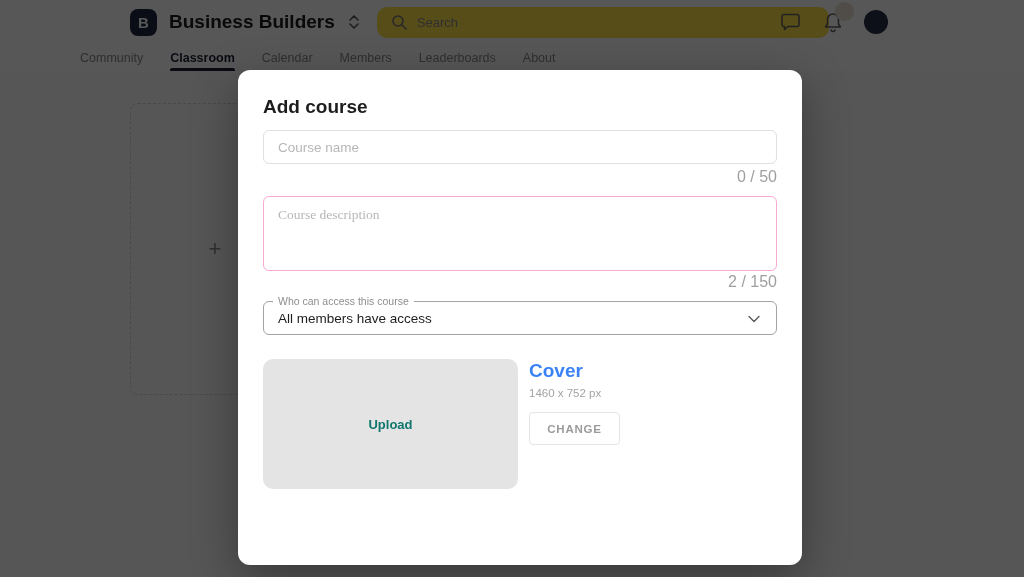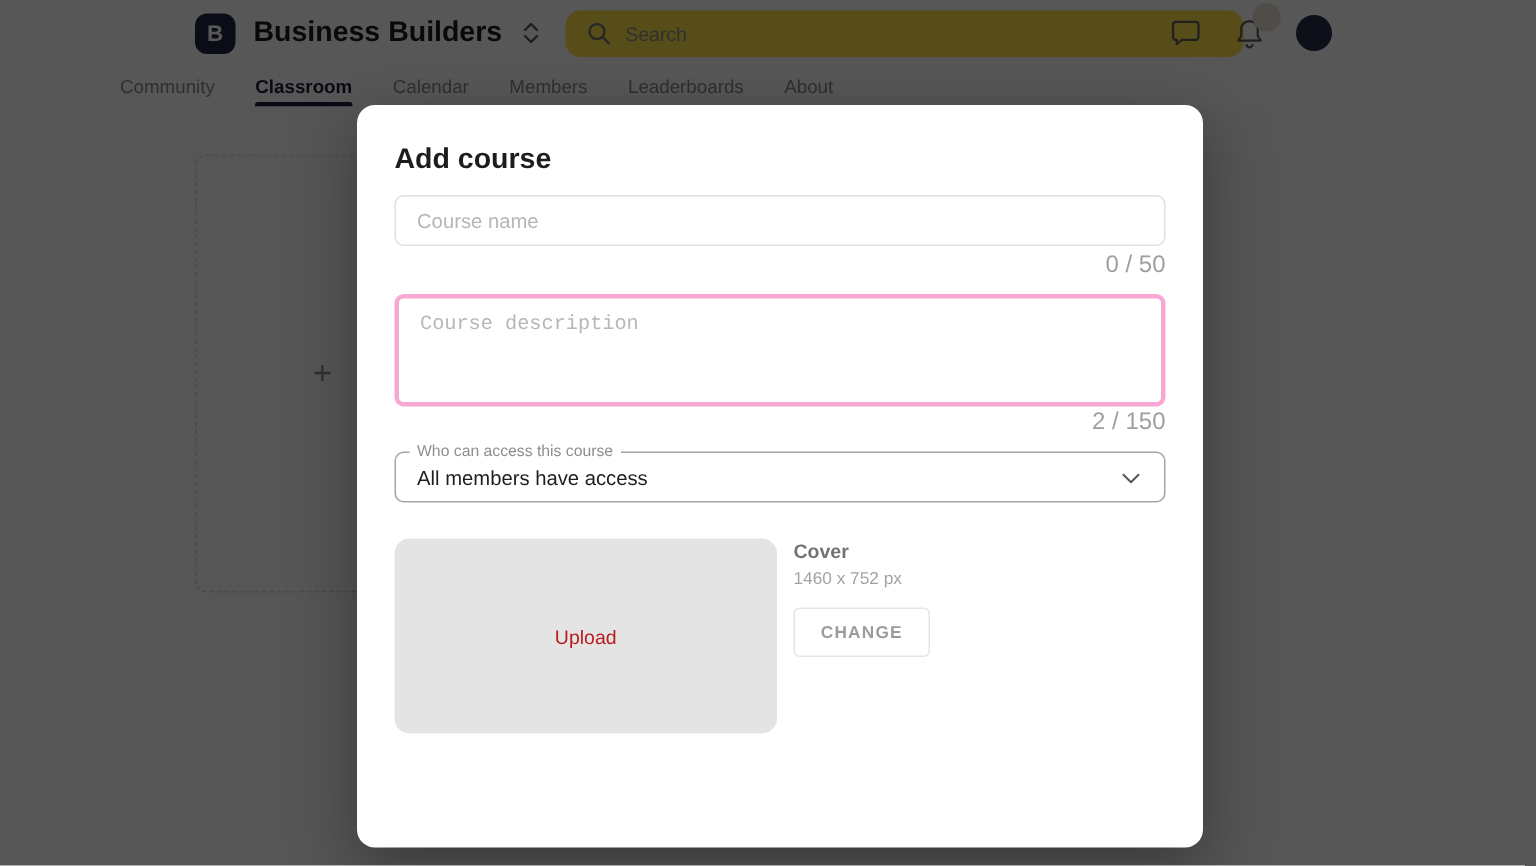--- a/index.html
+++ b/index.html
@@ -30,35 +30,35 @@
   main.content { position:absolute; left:0; top:71px; width:100%; height:506px; background:#fbfbfb; }
   .add-card { position:absolute; left:130px; top:32px; width:170px; height:292px; border:1px dashed #d6d6d6; border-radius:8px; display:flex; align-items:center; justify-content:center; cursor:pointer; }
   .plus { font-size:22px; font-weight:300; color:#8c8c8c; line-height:1; }
 
   
   .overlay { position:absolute; inset:0; background:rgba(0,0,0,0.66); z-index:10; }
   .modal { position:absolute; left:238px; top:70px; width:564px; height:495px; background:#ffffff; border-radius:12px; z-index:20; box-shadow:0 14px 45px rgba(0,0,0,0.35); padding:26px 25px 21px; }
   .modal h2 { font-size:19px; line-height:22px; color:#1d1d1d; font-weight:bold; margin-bottom:12px; }
 
   .txt-input { width:100%; height:34px; border:1px solid #e0e0e0; border-radius:6px; padding:0 14px; font-size:13.5px; color:#222; outline:none; font-family:"Liberation Sans",sans-serif; }
-  .txt-area { width:100%; height:75px; border:3px solid #f9a8d4; border-radius:6px; padding:10px 14px; font-size:13.5px; color:#ec4899; outline:none; resize:none; font-family:Liberation Mono, monospace; margin-top:14px; display:block; }
+  .txt-area { width:100%; height:75px; border:1px solid #f9a8d4; border-radius:6px; padding:10px 14px; font-size:13.5px; color:#ec4899; outline:none; resize:none; font-family:Liberation Serif, serif; margin-top:14px; display:block; }
   .txt-input::placeholder, .txt-area::placeholder { color:#b7b7b7; }
   .counter { margin-top:8px; font-size:16px; line-height:10px; color:#9f9f9f; text-align:right; }
   .counter.c2 { margin-top:6px; }
 
   .select { position:relative; margin-top:14px; width:100%; height:34px; border:1px solid #a3a3a3; border-radius:6px; display:flex; align-items:center; padding:0 14px; cursor:pointer; }
   .select-label { position:absolute; top:-7px; left:9px; background:#ffffff; padding:0 5px; font-size:10.5px; color:#8e8e8e; line-height:12px; }
   .select-value { font-size:13.5px; color:#1e1e1e; }
   .select .chev { position:absolute; right:16px; top:13px; }
 
   .cover-row { margin-top:24px; display:flex; }
   .upload-box { width:255px; height:130px; background:#e4e4e4; border-radius:10px; display:flex; align-items:center; justify-content:center; cursor:pointer; flex:0 0 auto; }
-  .upload-label { color:#b91c1c; font-size:13px; font-weight:normal;text-align:center; }
+  .upload-label { color:#0f766e; font-size:13px; font-weight:bold;text-align:center; }
   .cover-meta { margin-left:11px; padding-top:1px; }
-  .cover-title { font-size:13px; font-weight:bold; color:#737373; }
+  .cover-title { font-size:19px; font-weight:bold; color:#3b82f6; }
   .cover-dims { margin-top:5px; font-size:11.5px; color:#a3a3a3; }
   .change-btn { margin-top:13px; width:91px; height:33px; background:#fff; border:1px solid #e5e5e5; border-radius:4px; color:#9b9b9b; font-size:11.5px; font-weight:bold; letter-spacing:0.8px; cursor:pointer; font-family:"Liberation Sans",sans-serif; }
 
   .footer-row { margin-top:24px; display:flex; align-items:center; }
   .pub-label { color:#149c5b; font-size:13px; font-weight:bold; }
   .switch { position:relative; width:38px; height:20px; margin-left:14px; cursor:pointer; flex:0 0 auto; }
   .track { position:absolute; left:0; top:3px; width:34px; height:14px; border-radius:7px; background:#b7d9c7; }
   .thumb { position:absolute; right:0; top:0; width:20px; height:20px; border-radius:50%; background:#17a35e; box-shadow:0 1px 2px rgba(0,0,0,0.25); }
   .footer-spacer { flex:1; }
   .cancel-btn { background:none; border:none; color:#9c9c9c; font-size:12.5px; font-weight:bold; letter-spacing:0.8px; cursor:pointer; margin-right:26px; font-family:"Liberation Sans",sans-serif; }

